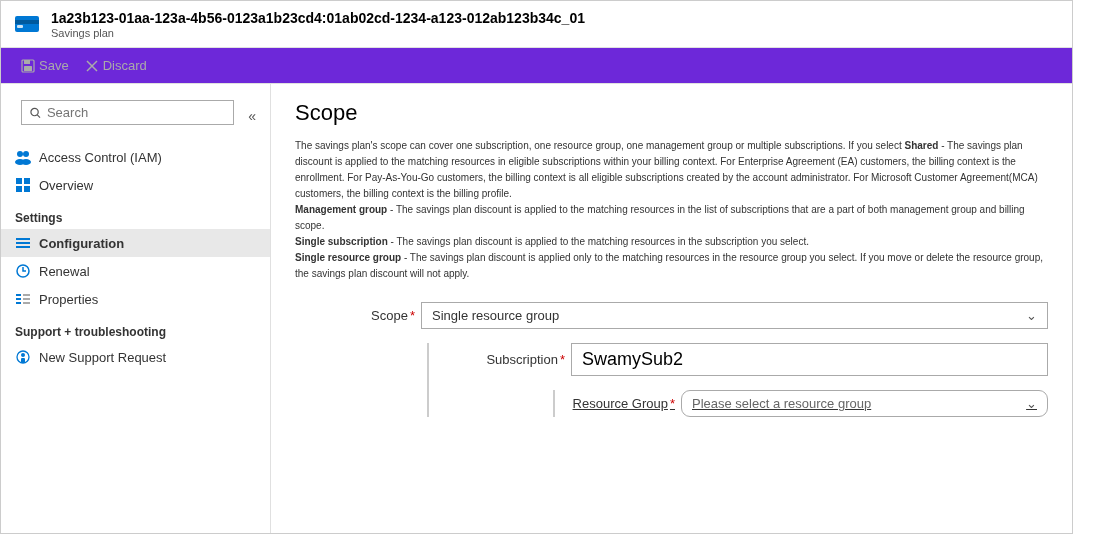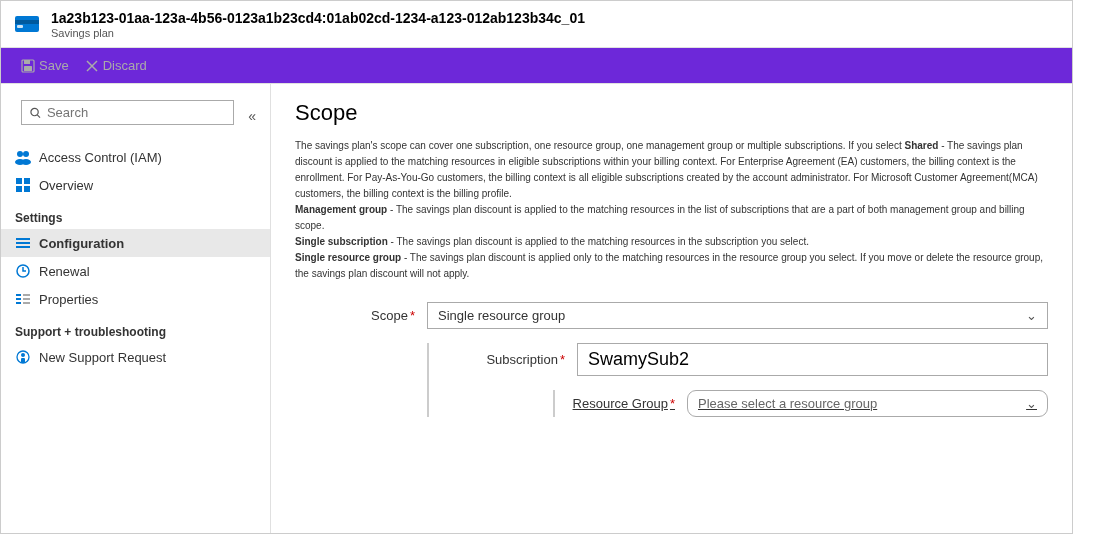--- a/index.html
+++ b/index.html
@@ -38,21 +38,21 @@
     
     .content { flex: 1; padding: 16px 24px; overflow-y: auto; }
 
     .content-title { font-size: 22px; font-weight: 300; color: #000; margin-bottom: 12px; }
 
     .description { font-size: 10px; line-height: 1.6; color: #333; margin-bottom: 16px; max-width: 760px; }
     .description b { font-weight: 700; }
 
     .form-section { margin-top: 20px; max-width: 760px; }
 
-    .form-row { display: flex; align-items: center; margin-bottom: 14px; gap: 12px; }
+    .form-row { display: flex; align-items: center; margin-bottom: 14px; gap: 6px; }
     .form-label { font-size: 13px; color: #333; min-width: 120px; text-align: right; flex-shrink: 0; }
     .required-star { color: #c00; margin-left: 2px; }
 
     .form-select-container { display: flex; align-items: center; flex: 1; border: 1px solid #aaa; background: #fff; padding: 5px 10px; cursor: pointer; justify-content: space-between; }
     .form-select-container span { font-size: 13px; }
 
     .form-input { flex: 1; border: 1px solid #aaa; padding: 5px 10px; font-size: 18px; outline: none; }
 
     .chevron-down { font-size: 12px; color: #555; }
   </style>

